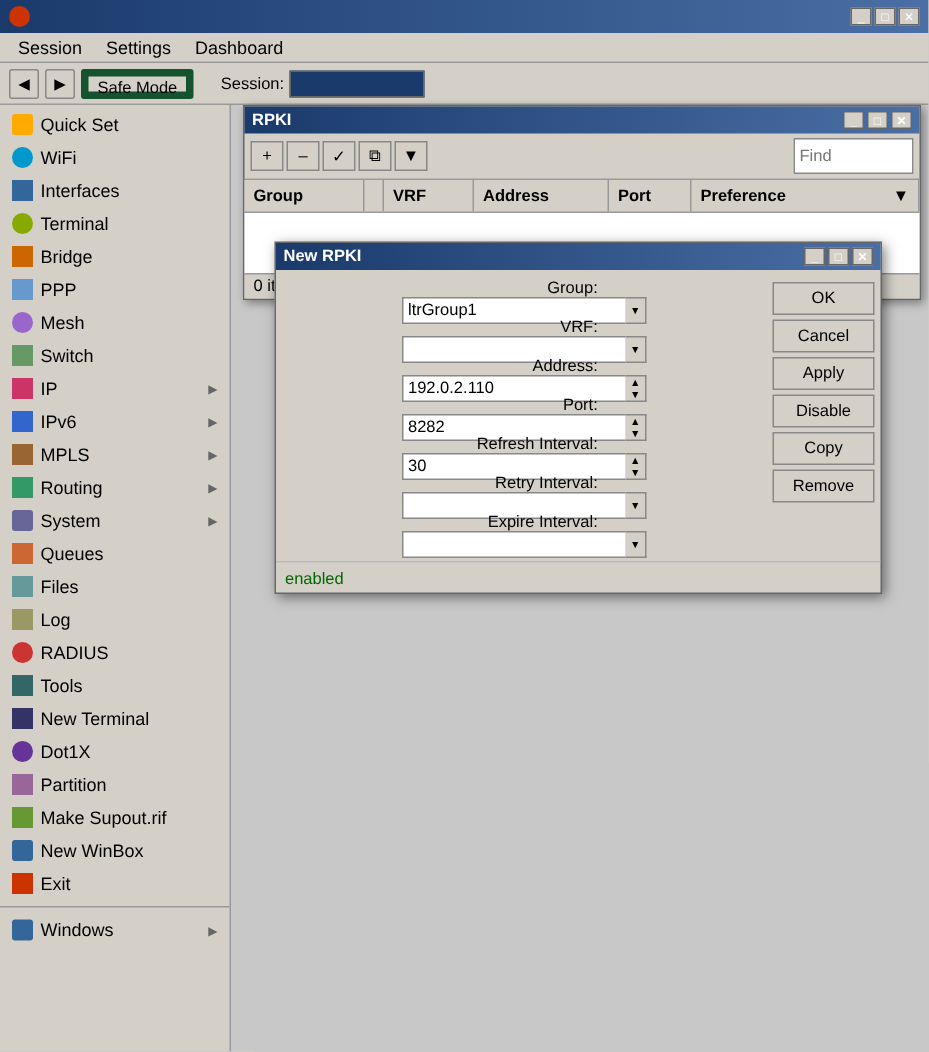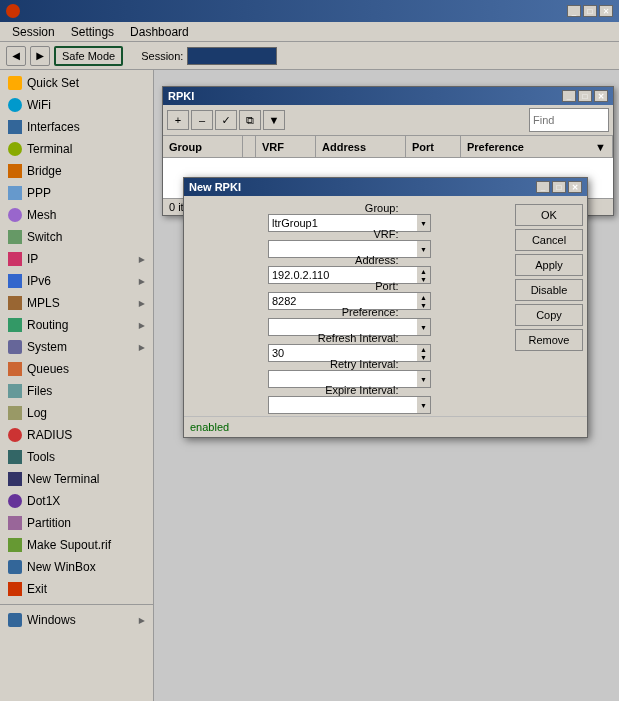--- a/index.html
+++ b/index.html
@@ -56,21 +56,21 @@
       background: #d4d0c8;
       height: 28px;
       display: flex;
       align-items: center;
       padding: 0 6px;
       gap: 4px;
       border-bottom: 1px solid #999;
     }
     .toolbar-btn {
       background: #d4d0c8;
-      border: 2px solid #14532d;
+      border: 5px solid #14532d;
       border-radius: 2px;
       padding: 2px 6px;
       font-size: 11px;
       cursor: pointer;
       height: 20px;
     }
     .nav-btn {
       width: 20px;
       height: 20px;
       background: #d4d0c8;
@@ -162,21 +162,20 @@
 
     
     .rpki-window {
       position: absolute;
       top: 0;
       left: 8px;
       width: 452px;
       background: #d4d0c8;
       border: 1px solid #666;
       box-shadow: 2px 2px 6px rgba(0,0,0,0.4);
-      margin-top: 16px;
     }
     .window-title-bar {
       background: linear-gradient(to right, #1a3a6b, #4a6fa5);
       color: white;
       height: 18px;
       display: flex;
       align-items: center;
       justify-content: space-between;
       padding: 0 5px;
       font-size: 11px;
@@ -586,27 +585,20 @@
               <span class="form-label">Port:</span>
               <div class="form-input-with-arrow">
                 <input class="form-input-box" type="text" value="8282" style="">
                 <div class="form-arrow-btn">
                   <span>▲</span>
                     <span>▼</span>
                 </div>
               </div>
             </div>
 
-            <div class="form-row">
-              <span class="form-label">Preference:</span>
-              <div class="form-input-with-arrow">
-                <input class="form-input-box" type="text" style="">
-                <div class="form-dropdown-btn">▼</div>
-              </div>
-            </div>
 
             <div class="form-row">
               <span class="form-label">Refresh Interval:</span>
               <div class="form-input-with-arrow">
                 <input class="form-input-box" type="text" value="30" style="">
                 <div class="form-arrow-btn">
                   <span>▲</span>
                     <span>▼</span>
                 </div>
               </div>

